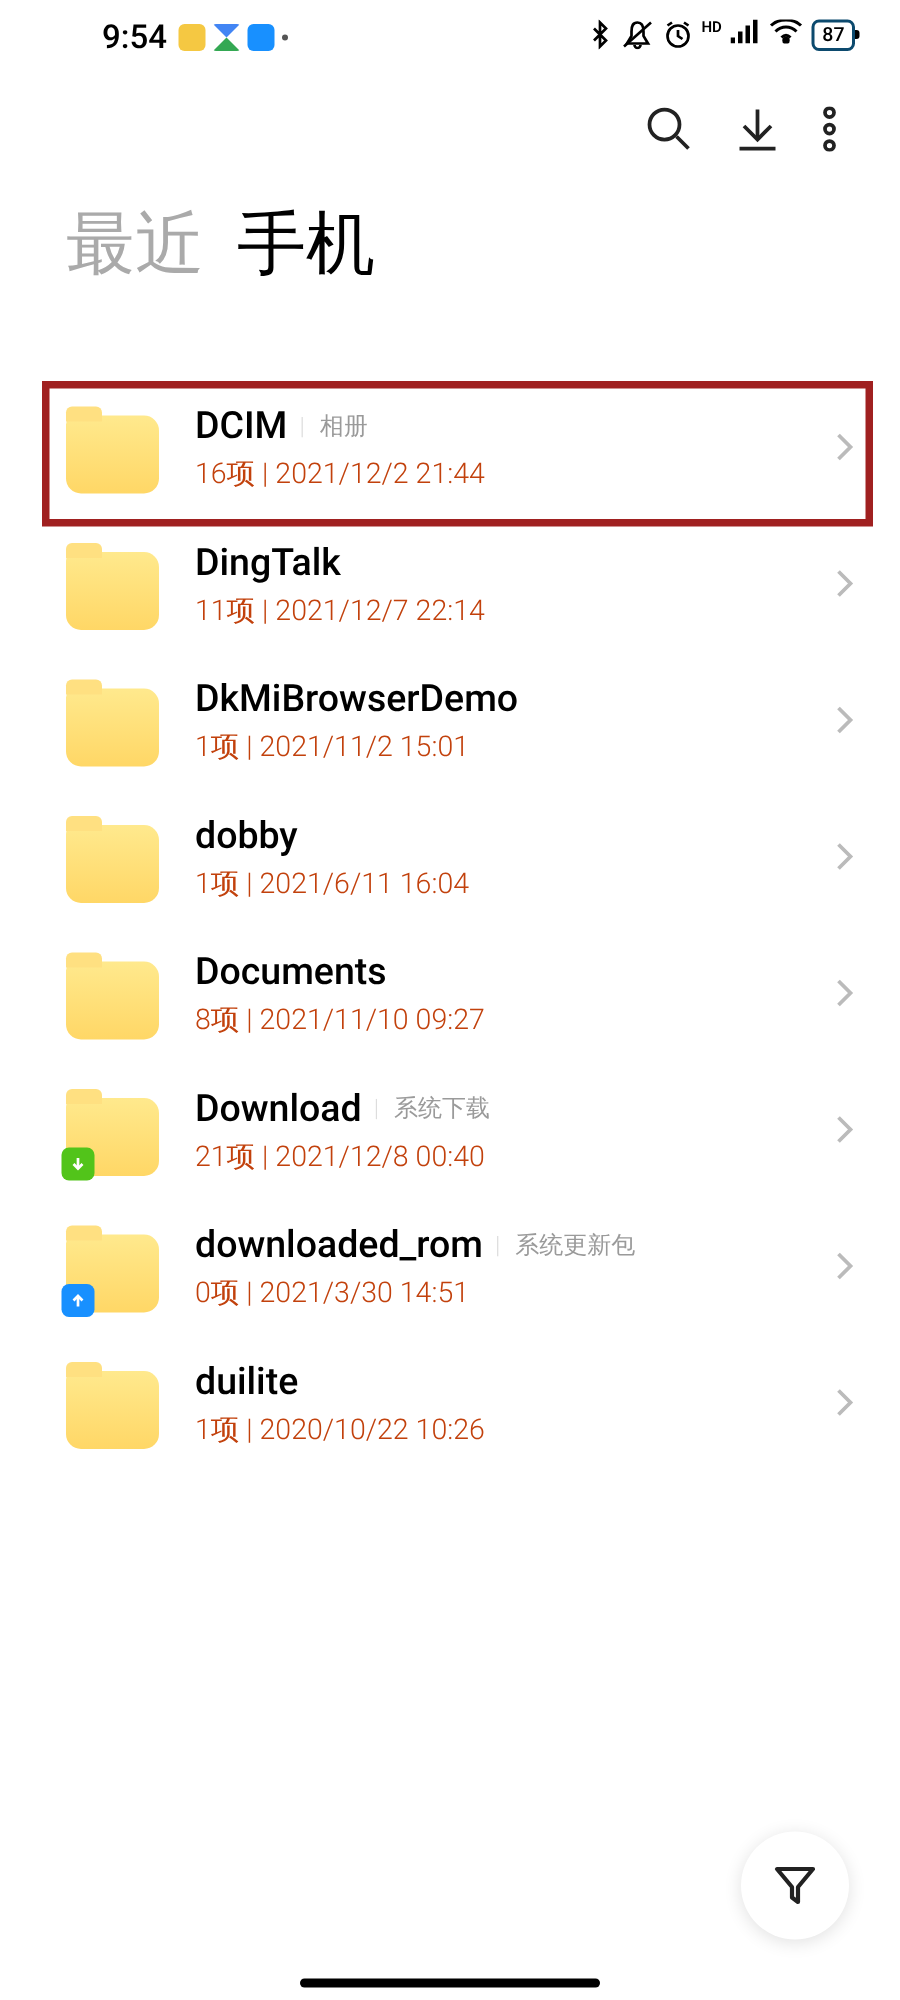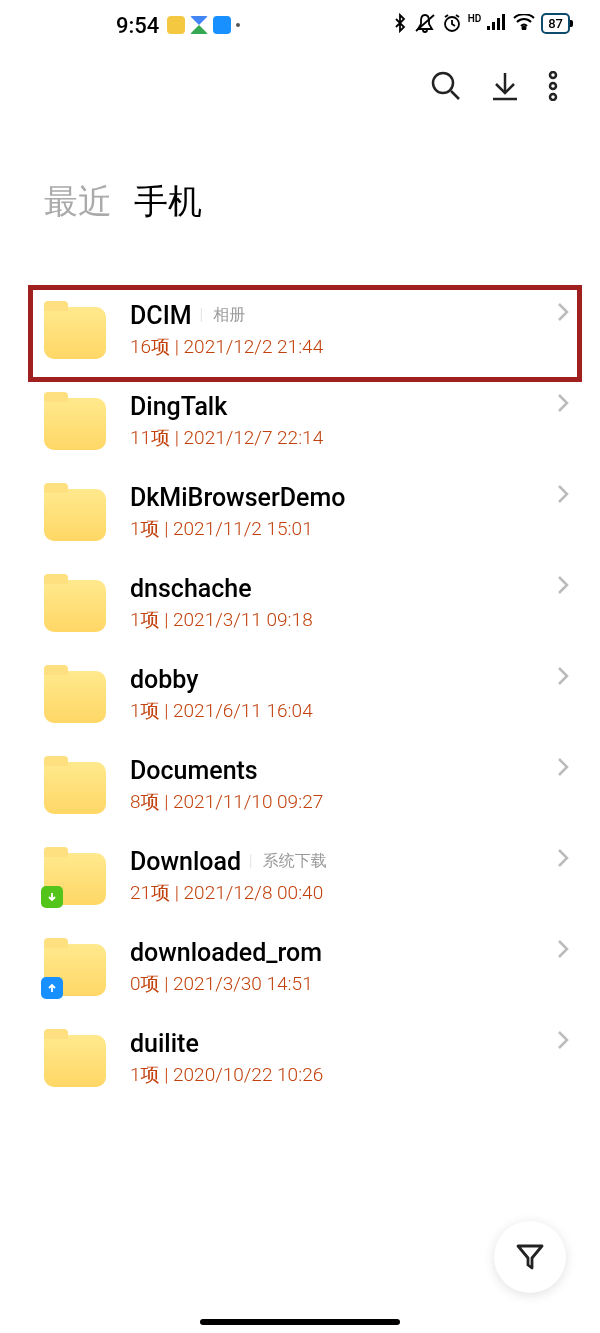--- a/index.html
+++ b/index.html
@@ -19,21 +19,20 @@
       display: flex;
       justify-content: space-between;
       align-items: center;
       padding: 8px 30px 8px 68px;
       height: 50px;
     }
     .status-left {
       display: flex;
       align-items: center;
       gap: 8px;
-      margin-left: 48px;
     }
     .status-time {
       font-size: 22px;
       font-weight: 500;
       color: #000;
     }
     .status-app-icons {
       display: flex;
       gap: 5px;
       align-items: center;
@@ -100,35 +99,34 @@
       fill: none;
       stroke-width: 2.5;
     }
     .tabs {
       display: flex;
       gap: 22px;
       padding: 14px 44px 20px 44px;
       align-items: baseline;
     }
     .tab {
-      font-size: 34px;
+      font-size: 46px;
       font-weight: 300;
       color: #aaa;
-      margin-top: 47px;
     }
     .tab.active {
       color: #000;
       font-weight: 400;
     }
     .file-list {
       padding-top: 40px;
     }
     .folder-item {
       display: flex;
-      align-items: flex-start;
+      align-items: center;
       padding: 16px 30px 16px 44px;
       gap: 24px;
       position: relative;
     }
     .folder-icon-wrap {
       width: 62px;
       height: 58px;
       position: relative;
       flex-shrink: 0;
     }
@@ -354,34 +352,20 @@
       <span class="chevron-right"><svg width="14" height="22" viewBox="0 0 14 22" stroke="#bbb" stroke-width="2.5" fill="none">
           <polyline points="3,3 11,11 3,19"></polyline>
         </svg></span>
     </div>
     <div class="folder-item">
       <div class="folder-icon-wrap">
         <div class="folder-icon"></div>
       </div>
       <div class="folder-text">
         <div class="folder-title-row">
-          <span class="folder-name">dnschache</span>
-        </div>
-        <div class="folder-meta"><span>1项</span><span>  |  </span><span>2021/3/11 09:18</span></div>
-      </div>
-      <span class="chevron-right"><svg width="14" height="22" viewBox="0 0 14 22" stroke="#bbb" stroke-width="2.5" fill="none">
-          <polyline points="3,3 11,11 3,19"></polyline>
-        </svg></span>
-    </div>
-    <div class="folder-item">
-      <div class="folder-icon-wrap">
-        <div class="folder-icon"></div>
-      </div>
-      <div class="folder-text">
-        <div class="folder-title-row">
           <span class="folder-name">dobby</span>
         </div>
         <div class="folder-meta"><span>1项</span><span>  |  </span><span>2021/6/11 16:04</span></div>
       </div>
       <span class="chevron-right"><svg width="14" height="22" viewBox="0 0 14 22" stroke="#bbb" stroke-width="2.5" fill="none">
           <polyline points="3,3 11,11 3,19"></polyline>
         </svg></span>
     </div>
     <div class="folder-item">
       <div class="folder-icon-wrap">
@@ -424,20 +408,21 @@
         <div class="badge-blue">
           <svg class="badge-arrow" viewBox="0 0 10 10" stroke="#fff" stroke-width="1.8" fill="none">
             <line x1="5" y1="9" x2="5" y2="2"></line>
             <polyline points="2,5 5,2 8,5"></polyline>
           </svg>
         </div>
       </div>
       <div class="folder-text">
         <div class="folder-title-row">
           <span class="folder-name">downloaded_rom</span>
+          <span class="folder-tag">系统更新包</span>
         </div>
         <div class="folder-meta"><span>0项</span><span>  |  </span><span>2021/3/30 14:51</span></div>
       </div>
       <span class="chevron-right"><svg width="14" height="22" viewBox="0 0 14 22" stroke="#bbb" stroke-width="2.5" fill="none">
           <polyline points="3,3 11,11 3,19"></polyline>
         </svg></span>
     </div>
     <div class="folder-item">
       <div class="folder-icon-wrap">
         <div class="folder-icon"></div>

